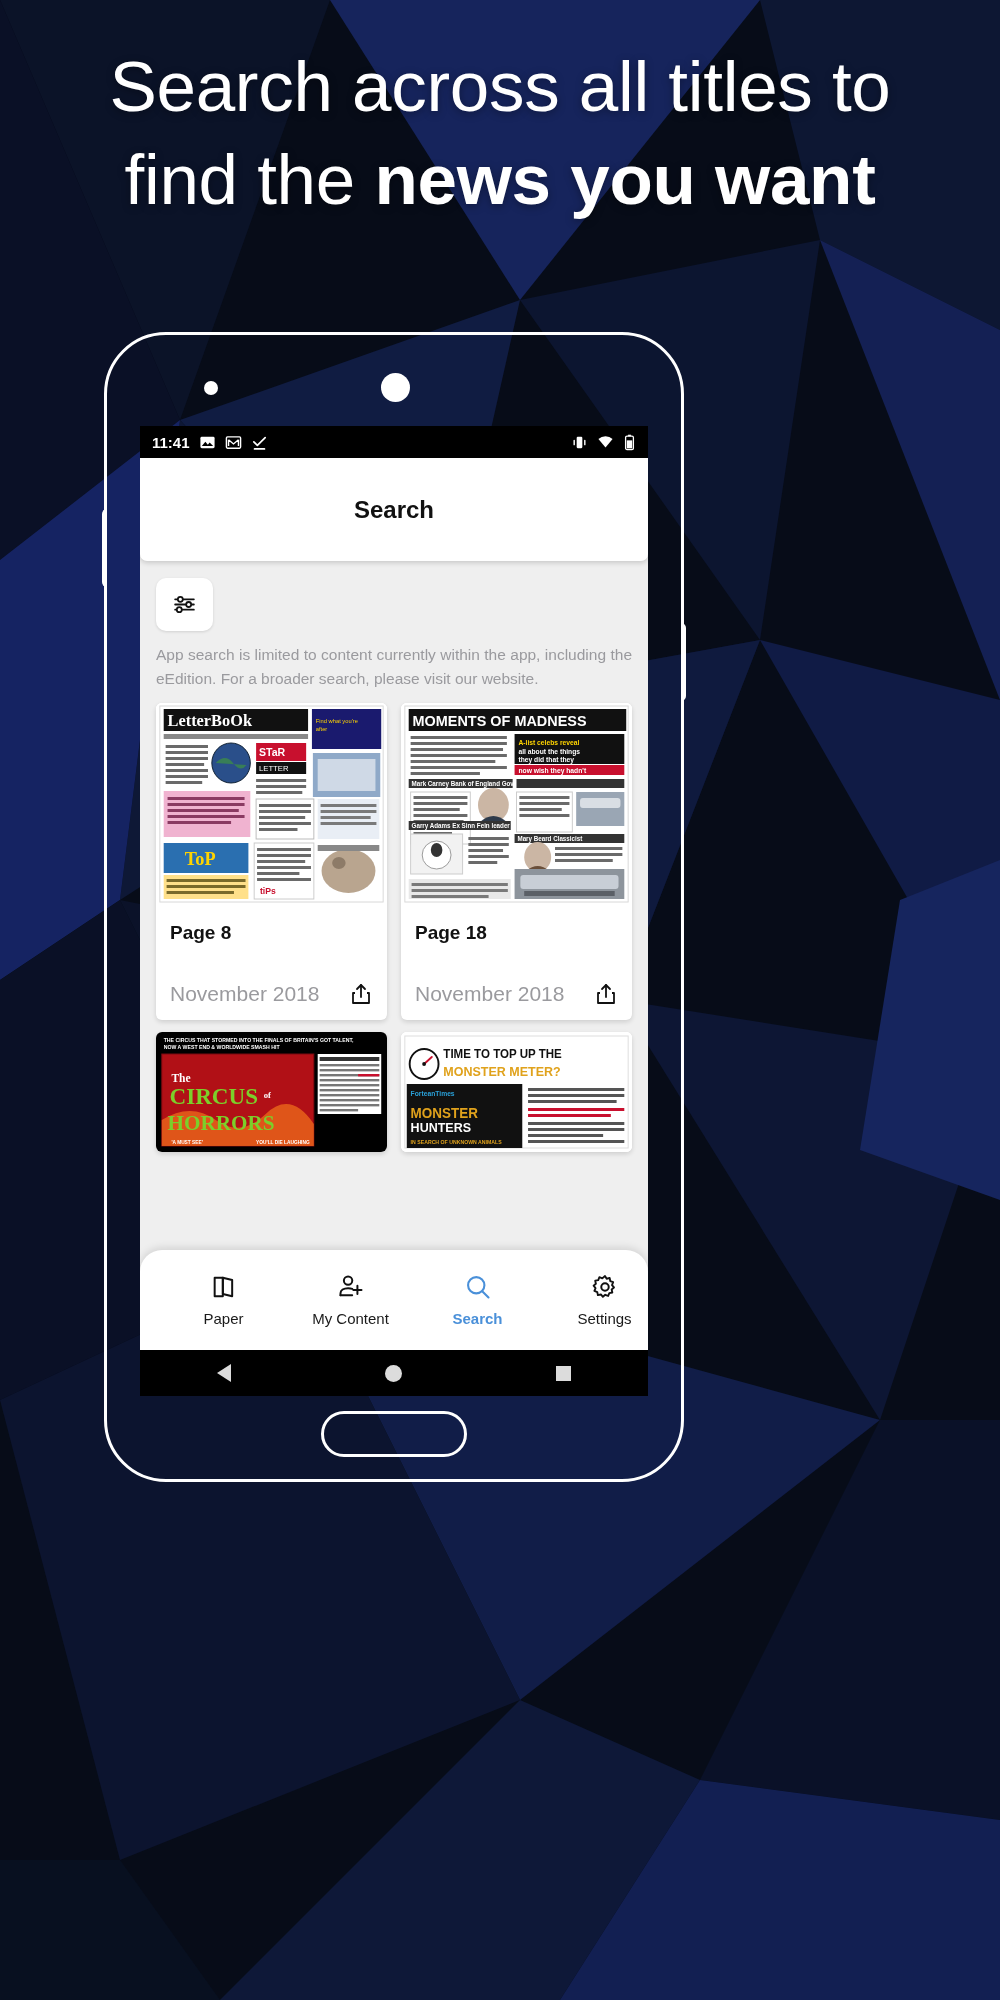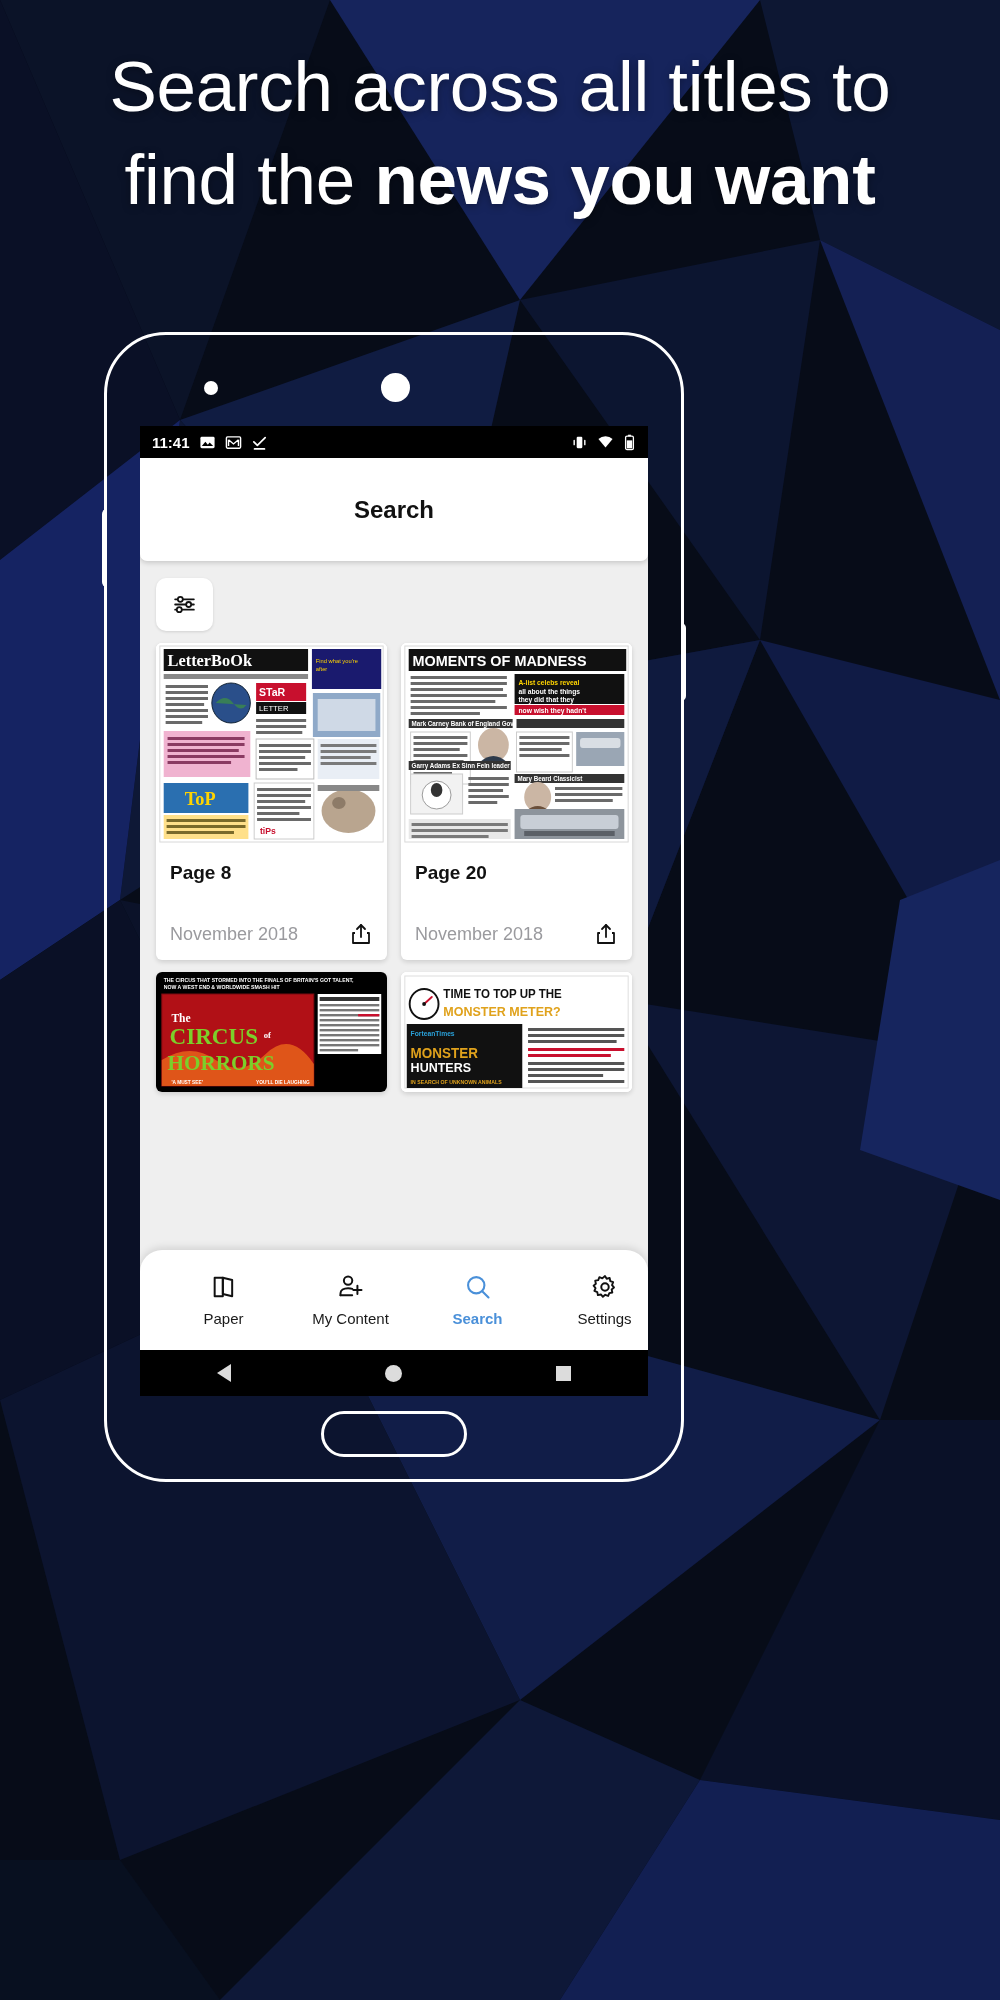--- a/index.html
+++ b/index.html
@@ -127,21 +127,21 @@
   .thumb { width: 100%; height: 202px; position: relative; overflow: hidden; background:#fff; }
   .thumb svg { display: block; width: 100%; height: 100%; }
   .card-title {
     font-size: 19px; font-weight: 700; color: #111111;
     padding: 17px 14px 0 14px;
   }
   .card-foot {
     margin-top: auto; display: flex; align-items: center;
     padding: 0 14px 14px 14px; padding-top: 38px;
   }
-  .card-date { font-size: 18px; color: #9a9a9e; }
+  .card-date { font-size: 21px; color: #9a9a9e; }
   .share-btn { margin-left: auto; cursor: pointer; }
 
   .grid2 { padding-bottom: 0; }
   .card-short .thumb { height: 120px; }
 
   
   .bottomnav {
     position: absolute; left: 0; right: 0; bottom: 46px; height: 100px;
     background: #ffffff; border-radius: 22px 22px 0 0;
     display: flex; align-items: center;
@@ -262,20 +262,21 @@
           <div class="filter-btn">
             <svg width="25" height="25" viewBox="0 0 24 24">
               <path d="M3 7h18M3 12h18M3 17h18" stroke="#111" stroke-width="1.7" stroke-linecap="round"></path>
               <circle cx="8" cy="7" r="2.4" fill="#fff" stroke="#111" stroke-width="1.7"></circle>
               <circle cx="16" cy="12" r="2.4" fill="#fff" stroke="#111" stroke-width="1.7"></circle>
               <circle cx="7" cy="17" r="2.4" fill="#fff" stroke="#111" stroke-width="1.7"></circle>
             </svg>
           </div>
         </div>
 
+        <div class="helper">App search is limited to content currently within the app, including the eEdition. For a broader search, please visit our website.</div>
 
         <div class="grid">
 
           <div class="card">
             <div class="thumb">
               <svg viewBox="0 0 240 202" preserveAspectRatio="none" aria-hidden="true">
                 <rect width="240" height="202" fill="#ffffff"></rect>
                 <rect x="4" y="3" width="232" height="196" fill="none" stroke="#d8d8d8"></rect>
                 <rect x="8" y="6" width="150" height="22" fill="#111"></rect>
                 <text x="12" y="23" font-family="Liberation Serif, serif" font-size="17" font-weight="bold" fill="#fff">LetterBoOk</text>
@@ -434,21 +435,21 @@
                 <g fill="#7a7a7a">
                   <rect x="11" y="180" width="100" height="3"></rect>
                     <rect x="11" y="186" width="100" height="3"></rect>
                   <rect x="11" y="192" width="80" height="3"></rect>
                 </g>
                 <rect x="118" y="166" width="114" height="30" fill="#8d949c"></rect>
                 <rect x="124" y="172" width="102" height="14" rx="3" fill="#c8ced6"></rect>
                 <rect x="128" y="188" width="94" height="5" fill="#5a5f66"></rect>
               </svg>
             </div>
-            <div class="card-title">Page 20</div>
+            <div class="card-title">Page 18</div>
             <div class="card-foot">
               <span class="card-date">November 2018</span>
               <svg class="share-btn" width="24" height="24" viewBox="0 0 24 24">
                 <path d="M12 3v12" stroke="#111" stroke-width="1.8" stroke-linecap="round"></path>
                 <path d="M8 7l4-4 4 4" fill="none" stroke="#111" stroke-width="1.8" stroke-linecap="round" stroke-linejoin="round"></path>
                 <path d="M6 11H4v10h16V11h-2" fill="none" stroke="#111" stroke-width="1.8" stroke-linejoin="round"></path>
               </svg>
             </div>
           </div>
         </div>

